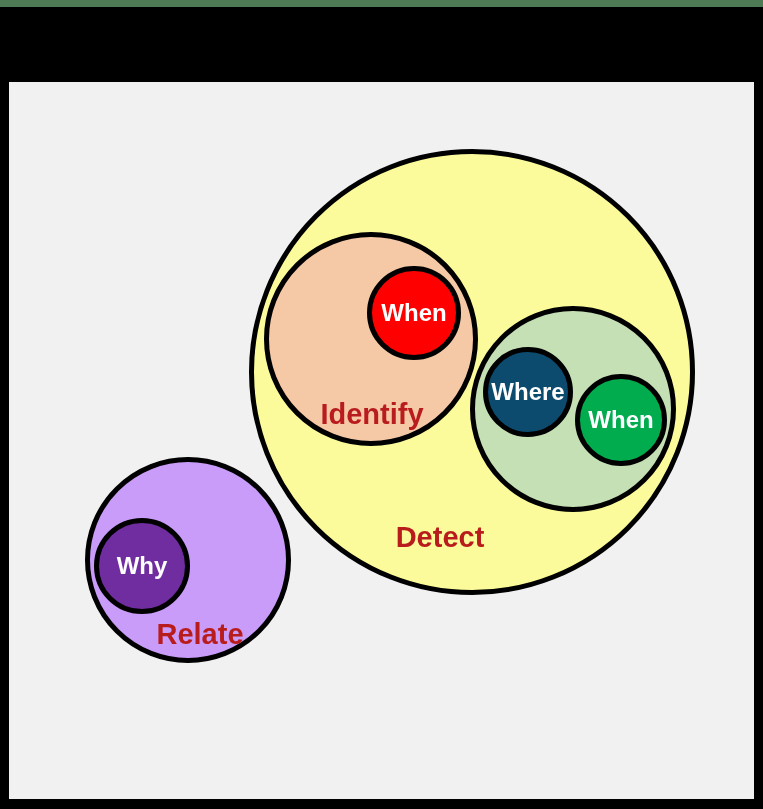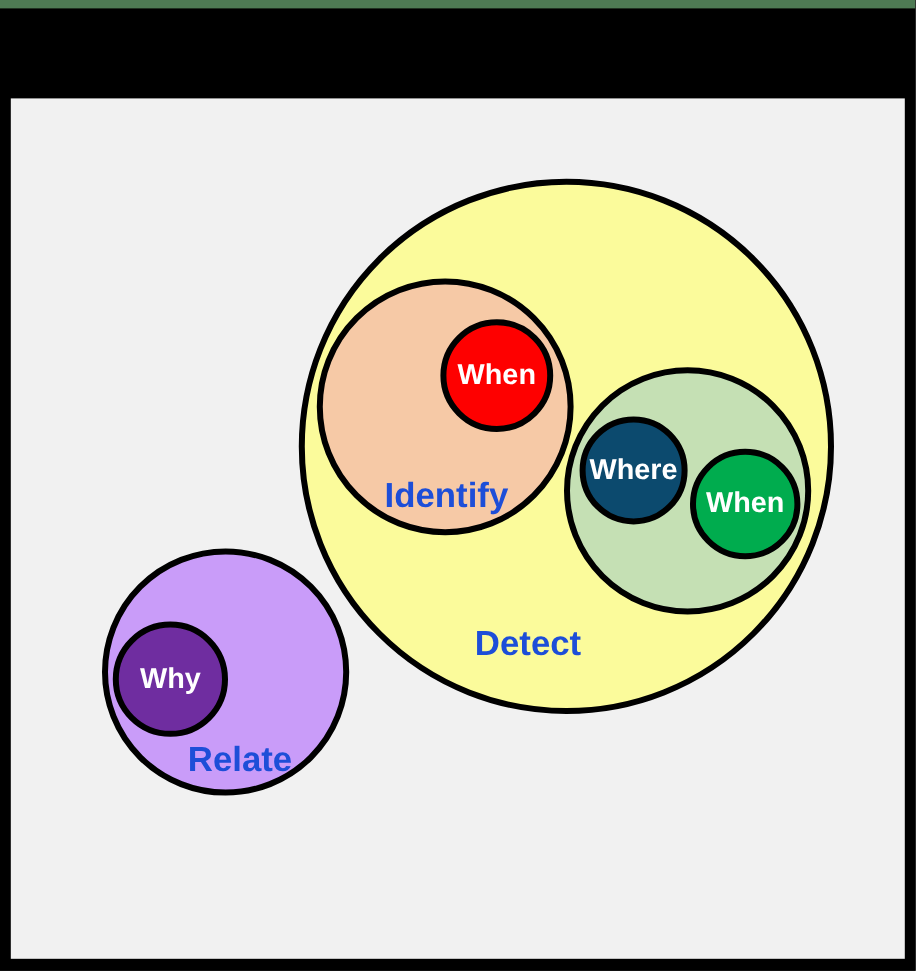--- a/index.html
+++ b/index.html
@@ -64,21 +64,21 @@
   .c-how      { left: 183px; top: 422px; width:  96px; height:  96px; background: #6F2DA0; }
   .circle-word {
     color: #FFFFFF;
     font-weight: bold;
     font-size: 24px;
     white-space: nowrap;
   }
   .region-label {
     position: absolute;
     transform: translate(-50%, -50%);
-    color: #1d4ed8;
+    color: #b91c1c;
     font-weight: bold;
     font-size: 29px;
     white-space: nowrap;
   }
   .l-identify { left: 363px; top: 332px; }
   .l-locate   { left: 559px; top: 403px; }
   .l-detect   { left: 431px; top: 444px; margin-top: 11px; }
   .l-relate   { left: 191px; top: 552px; }
 </style>
 </head>

